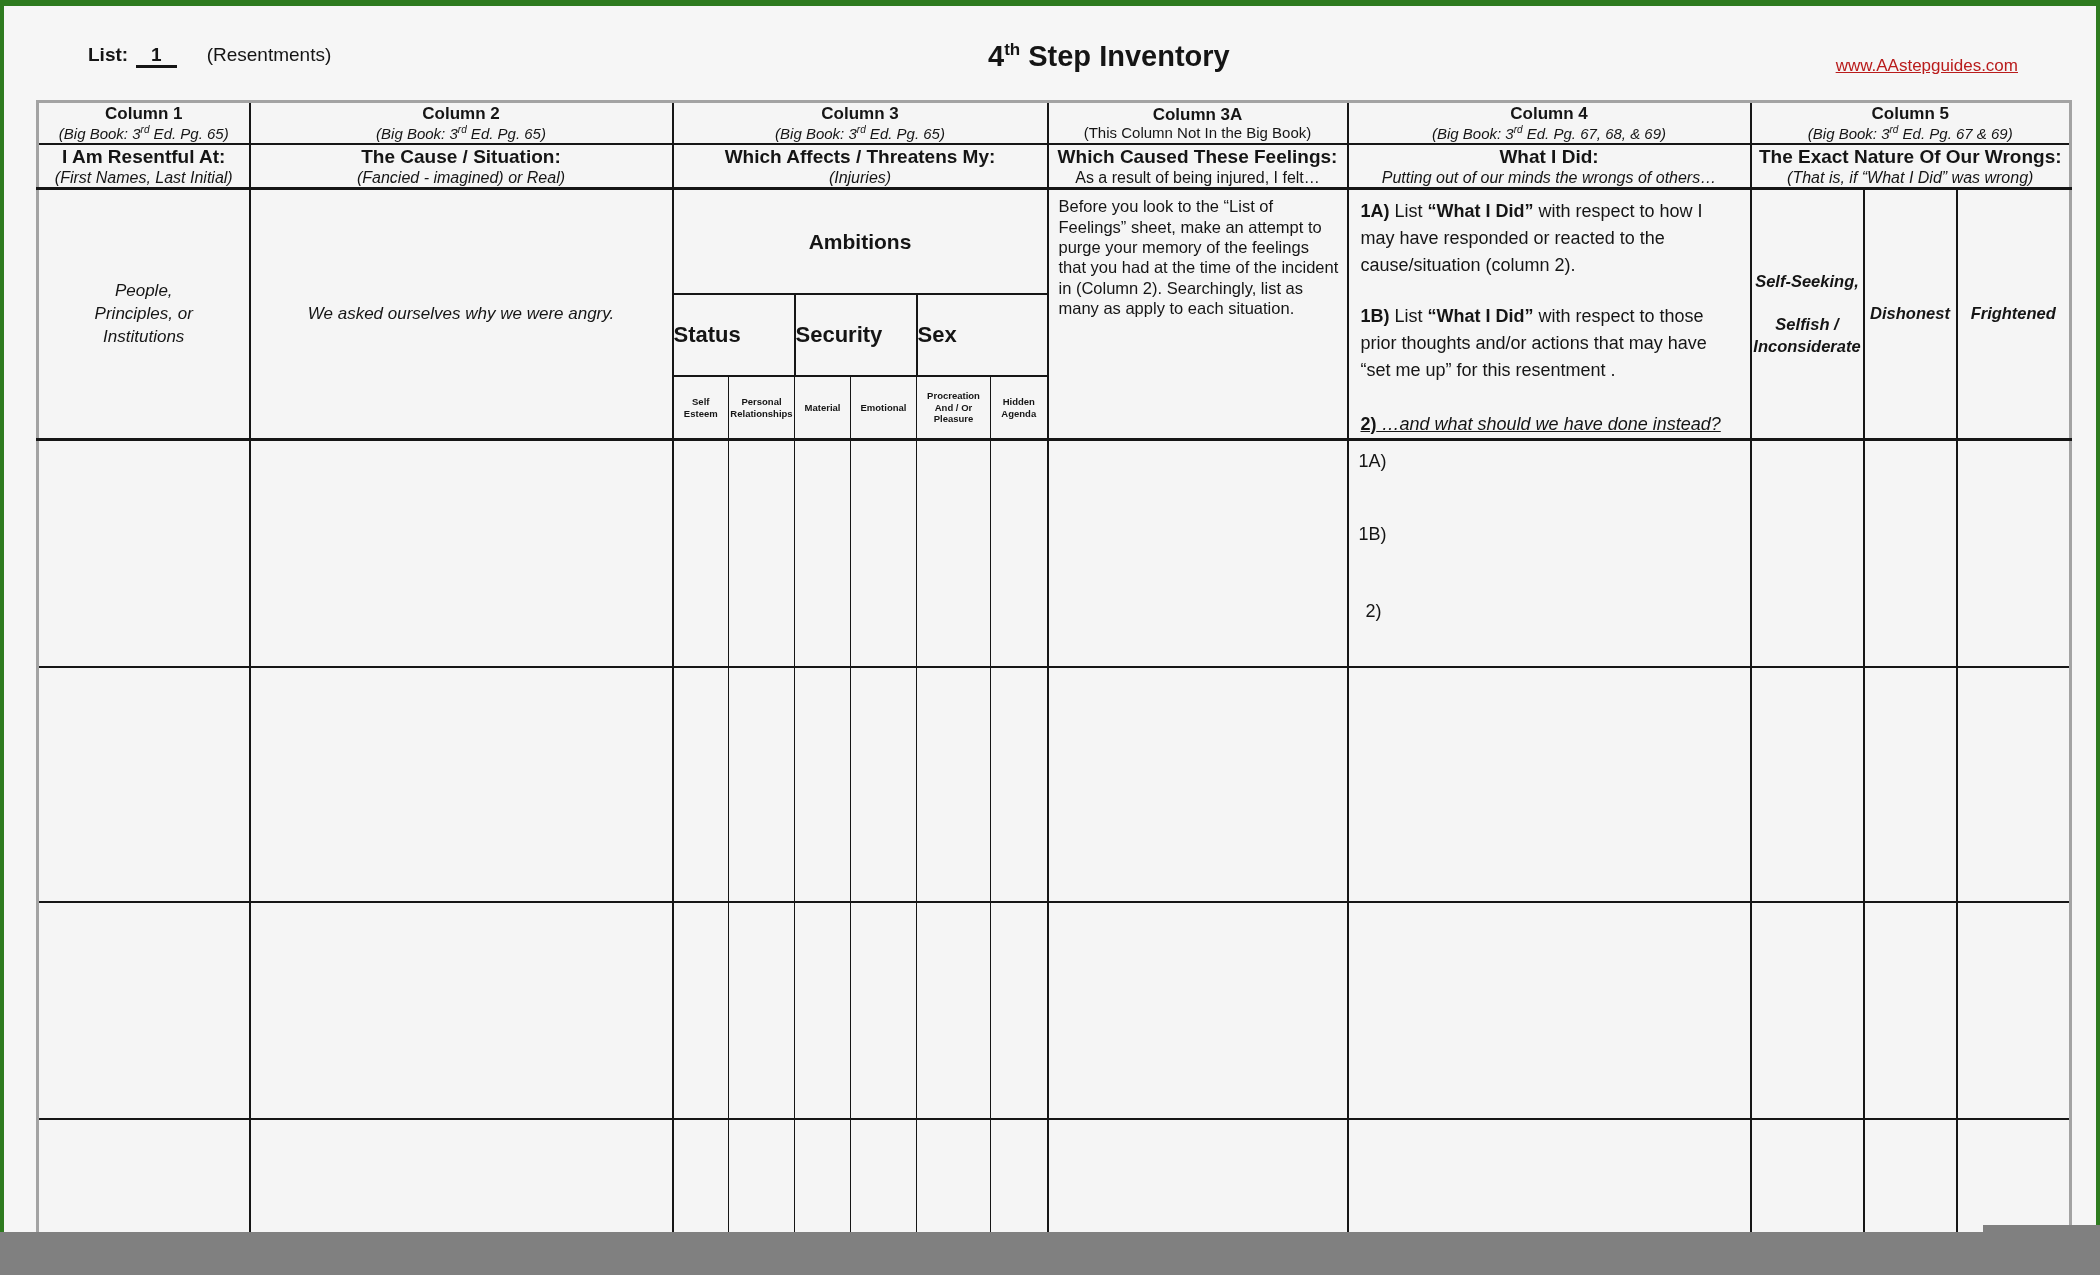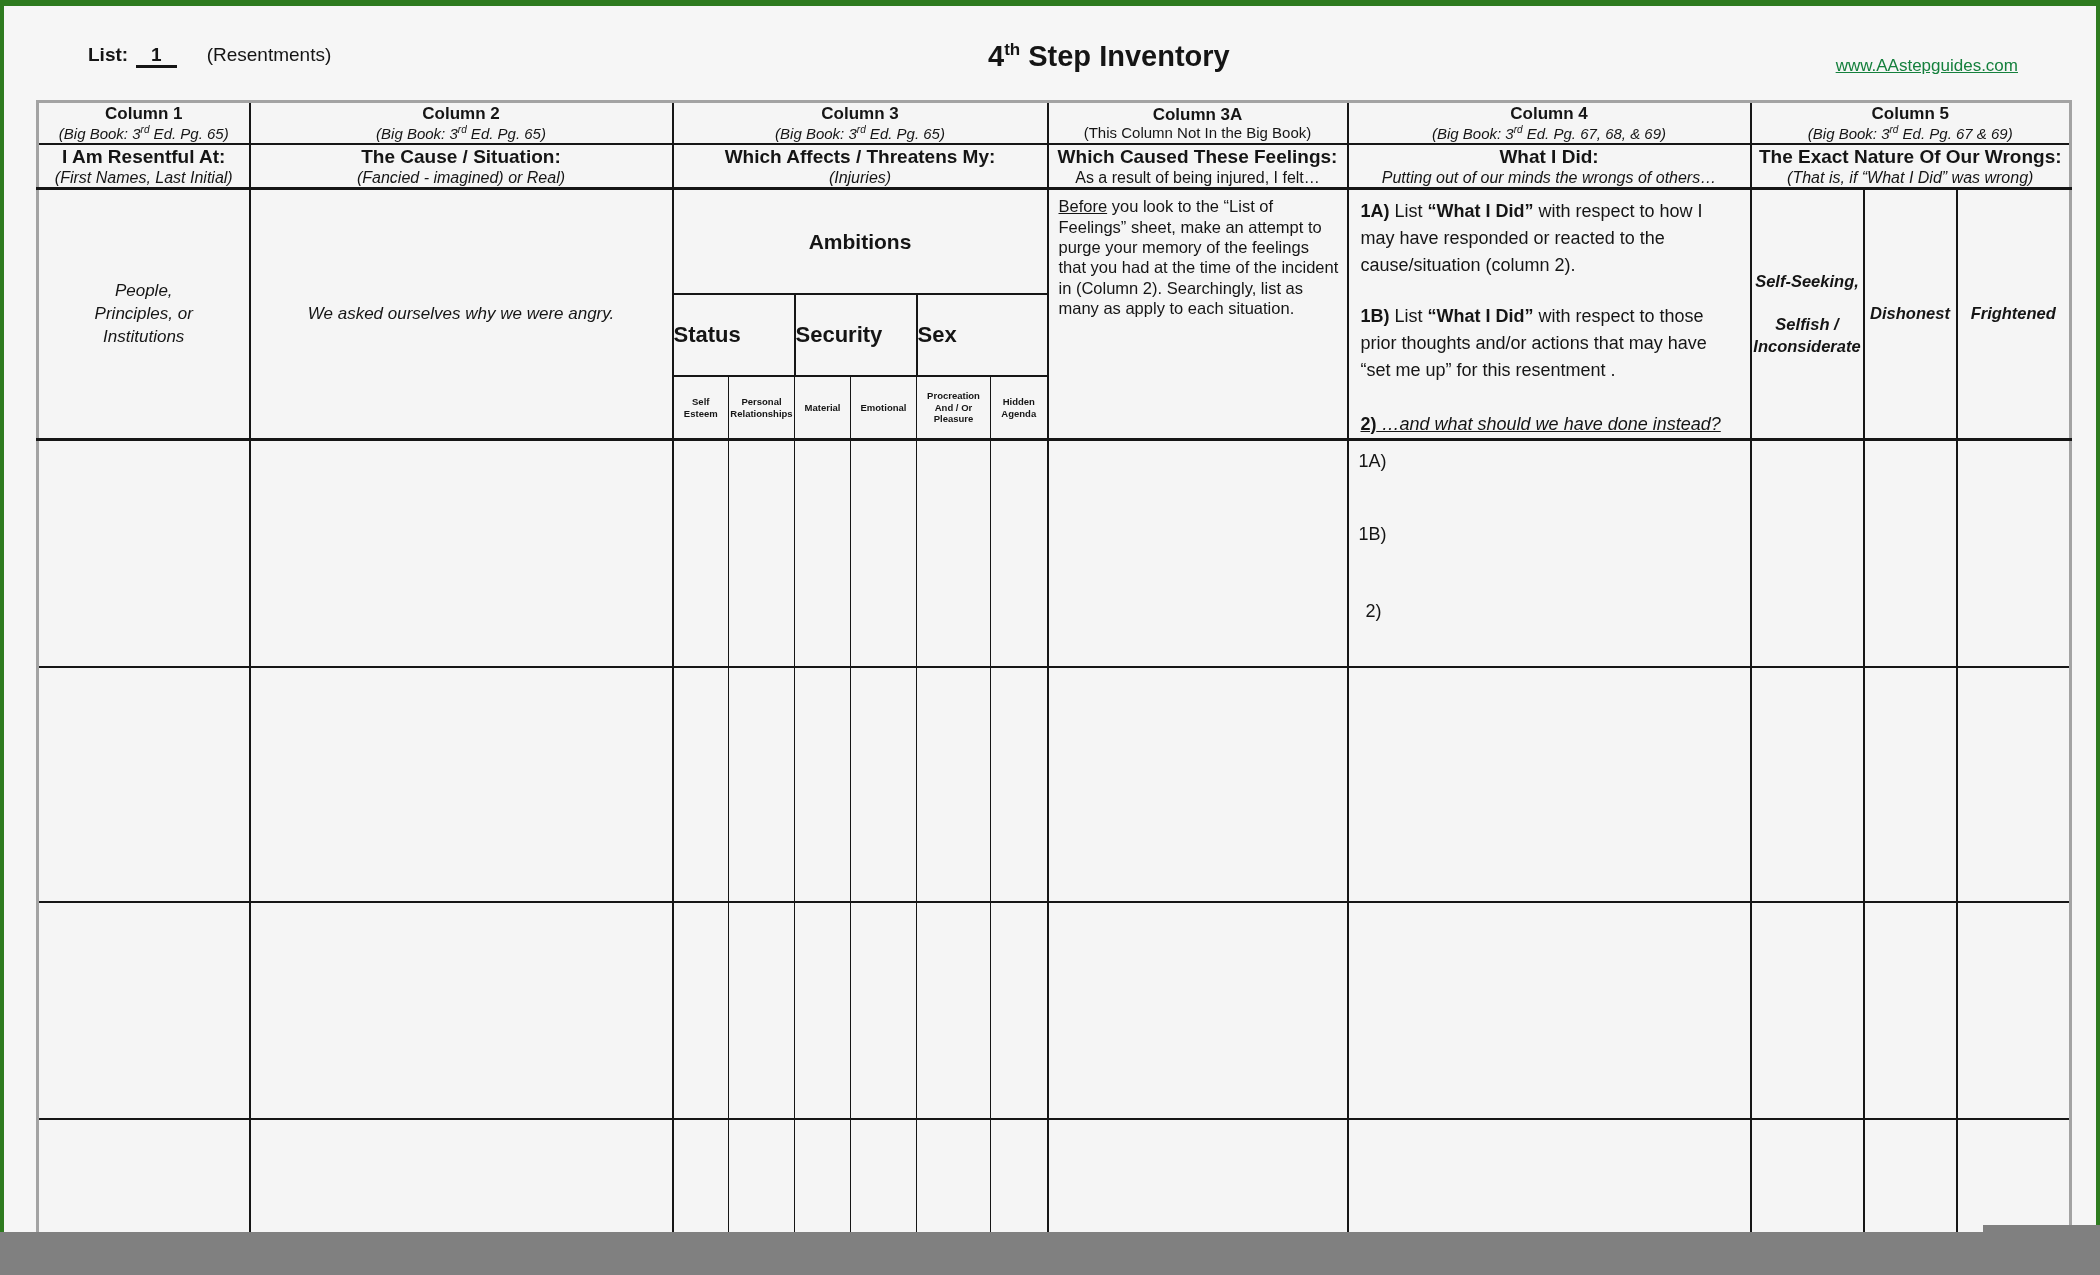--- a/index.html
+++ b/index.html
@@ -14,21 +14,21 @@
     border-left:4px solid #2e7b1f; border-right:4px solid #2e7b1f;
     pointer-events:none; z-index:5;
   }
   
   .list-line { position:absolute; left:88px; top:44px; font-size:19px; white-space:nowrap; }
   .list-label { font-weight:bold; }
   .list-value { font-weight:bold; border-bottom:3px solid #151515; padding:0 15px; margin-left:8px; }
   .list-name  { margin-left:30px; }
   .doc-title { position:absolute; left:988px; top:40px; font-size:29px; font-weight:bold; white-space:nowrap; }
   .doc-title sup { font-size:17px; }
-  .site-link { position:absolute; top:56px; right:82px; font-size:17px; color:#15803d;
+  .site-link { position:absolute; top:56px; right:82px; font-size:17px; color:#b91c1c;
                text-decoration:underline; cursor:pointer; white-space:nowrap; }
   
   table.inv { position:absolute; left:36px; top:100px; width:2033px;
               border-collapse:collapse; table-layout:fixed; border:3px solid #a3a3a3; }
   .inv td { border:2px solid #161616; background:#f5f5f5; padding:0; overflow:hidden; vertical-align:middle; }
   .inv td.tl { border-left-width:1px; }
   .inv td.tr { border-right-width:1px; }
   .inv tr.hdr2 td { border-bottom-width:3px; }
   .inv td.band-bottom { border-bottom-width:3px; }
   .inv td.vtop { vertical-align:top; }
@@ -37,21 +37,21 @@
   .cref.plain { font-style:normal; }
   .cref sup { font-size:10px; }
   .ctitle { font-size:19px; font-weight:bold; text-align:center; line-height:1.2; padding-top:1px; }
   .csub { font-size:16px; font-style:italic; text-align:center; line-height:1.15; }
   .csub.plain { font-style:normal; }
   .note-ital { font-style:italic; font-size:17px; text-align:center; white-space:pre-line; line-height:1.35; }
   .ambitions { font-size:21px; font-weight:bold; text-align:center; }
   .group { font-size:22px; font-weight:bold; }
   .subcol { font-size:9.5px; font-weight:bold; text-align:center; white-space:pre-line; line-height:1.2; }
   .c3a-note { font-size:16.5px; line-height:1.24; padding:6px 8px 0 10px; text-align:left; }
-  .und { text-decoration:underline; }
+  .und { }
   .c4wrap { padding:8px 10px 0 12px; font-size:18px; line-height:1.5; text-align:left; }
   .c4item { margin:0; }
   .c4item.gap1 { margin-top:24px; }
   .c4item.gap2 { margin-top:27px; }
   .c4item.underlined { text-decoration:underline; }
   .c5sub { font-weight:bold; font-style:italic; font-size:16.5px; text-align:center;
            white-space:pre-line; line-height:1.3; }
   .blabels { padding:10px 0 0 10px; font-size:18px; text-align:left; }
   .blabel-2 { margin-top:52px; }
   .blabel-3 { margin-top:56px; margin-left:7px; }

